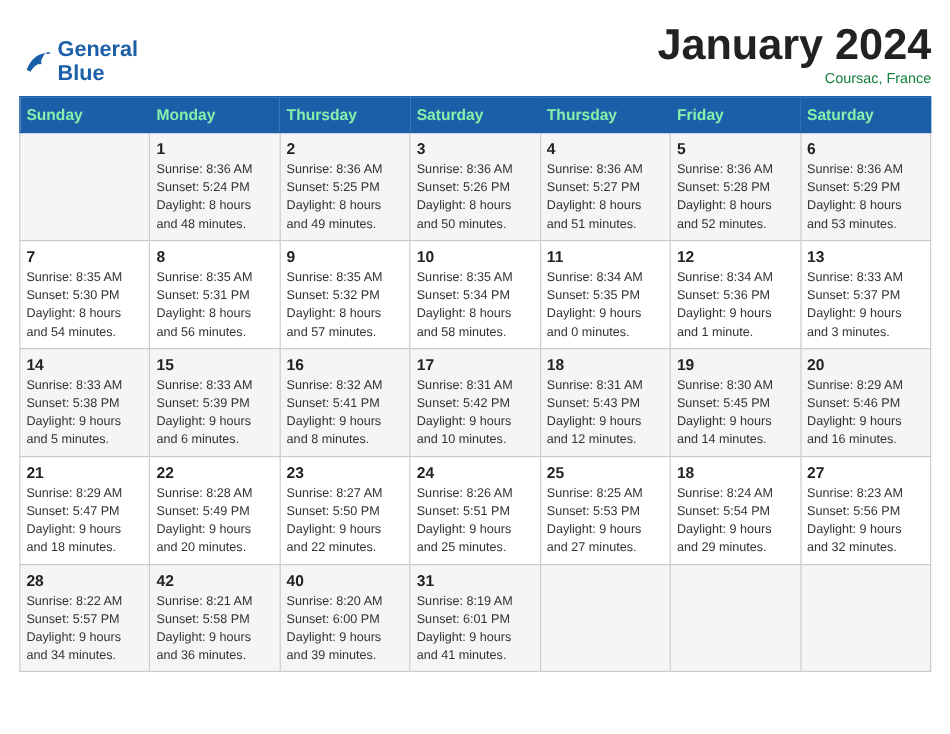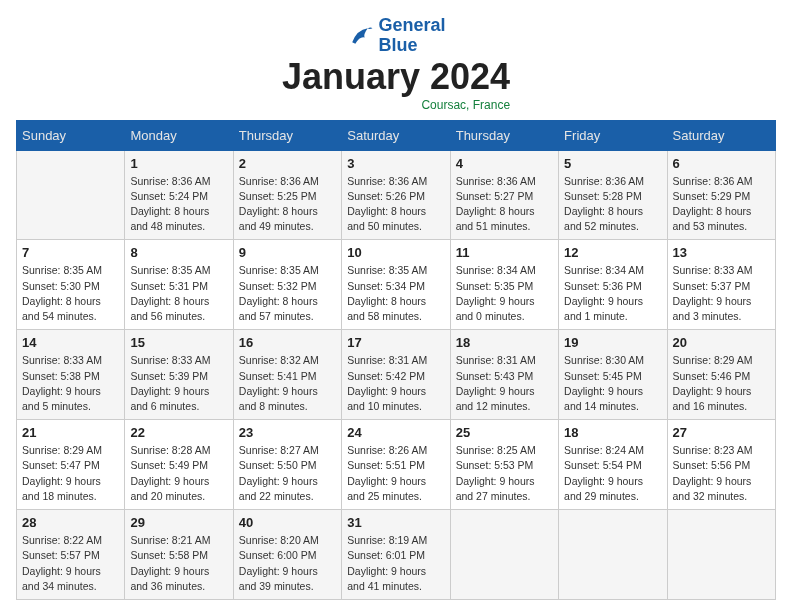--- a/index.html
+++ b/index.html
@@ -6,23 +6,22 @@
     body {
       font-family: Arial, sans-serif;
       background: #fff;
       width: 792px;
       min-height: 612px;
       padding: 16px;
     }
     .header-area {
       display: flex;
       justify-content: space-between;
-      align-items: center;
+      align-items: flex-end;
       margin-bottom: 8px;
-      flex-direction: column;
     }
     .logo {
       display: flex;
       align-items: center;
       gap: 4px;
     }
     .logo-text {
       font-size: 18px;
       font-weight: bold;
       color: #333;
@@ -47,25 +46,25 @@
       font-size: 12px;
       color: #15803d;
     }
     table {
       width: 100%;
       border-collapse: collapse;
       font-size: 11px;
     }
     thead tr th {
       background-color: #1a5fa8;
-      color: #e5e5e5;
+      color: #86efac;
       padding: 7px 5px;
       text-align: left;
       font-size: 13px;
-      font-weight: normal;
+      font-weight: bold;
       border: 1px solid #1a5fa8;
     }
     tbody tr td {
       border: 1px solid #ccc;
       vertical-align: top;
       padding: 5px;
       min-height: 80px;
       width: 108px;
     }
     tbody tr:nth-child(odd) td {
@@ -239,21 +238,21 @@
           <span class="day-number">27</span>
           <div class="day-info">Sunrise: 8:23 AM<br>Sunset: 5:56 PM<br>Daylight: 9 hours and 32 minutes.</div>
         </td>
       </tr>
       <tr>
         <td>
           <span class="day-number">28</span>
           <div class="day-info">Sunrise: 8:22 AM<br>Sunset: 5:57 PM<br>Daylight: 9 hours and 34 minutes.</div>
         </td>
         <td>
-          <span class="day-number">29</span>
+          <span class="day-number">42</span>
           <div class="day-info">Sunrise: 8:21 AM<br>Sunset: 5:58 PM<br>Daylight: 9 hours and 36 minutes.</div>
         </td>
         <td>
           <span class="day-number">40</span>
           <div class="day-info">Sunrise: 8:20 AM<br>Sunset: 6:00 PM<br>Daylight: 9 hours and 39 minutes.</div>
         </td>
         <td>
           <span class="day-number">31</span>
           <div class="day-info">Sunrise: 8:19 AM<br>Sunset: 6:01 PM<br>Daylight: 9 hours and 41 minutes.</div>
         </td>

